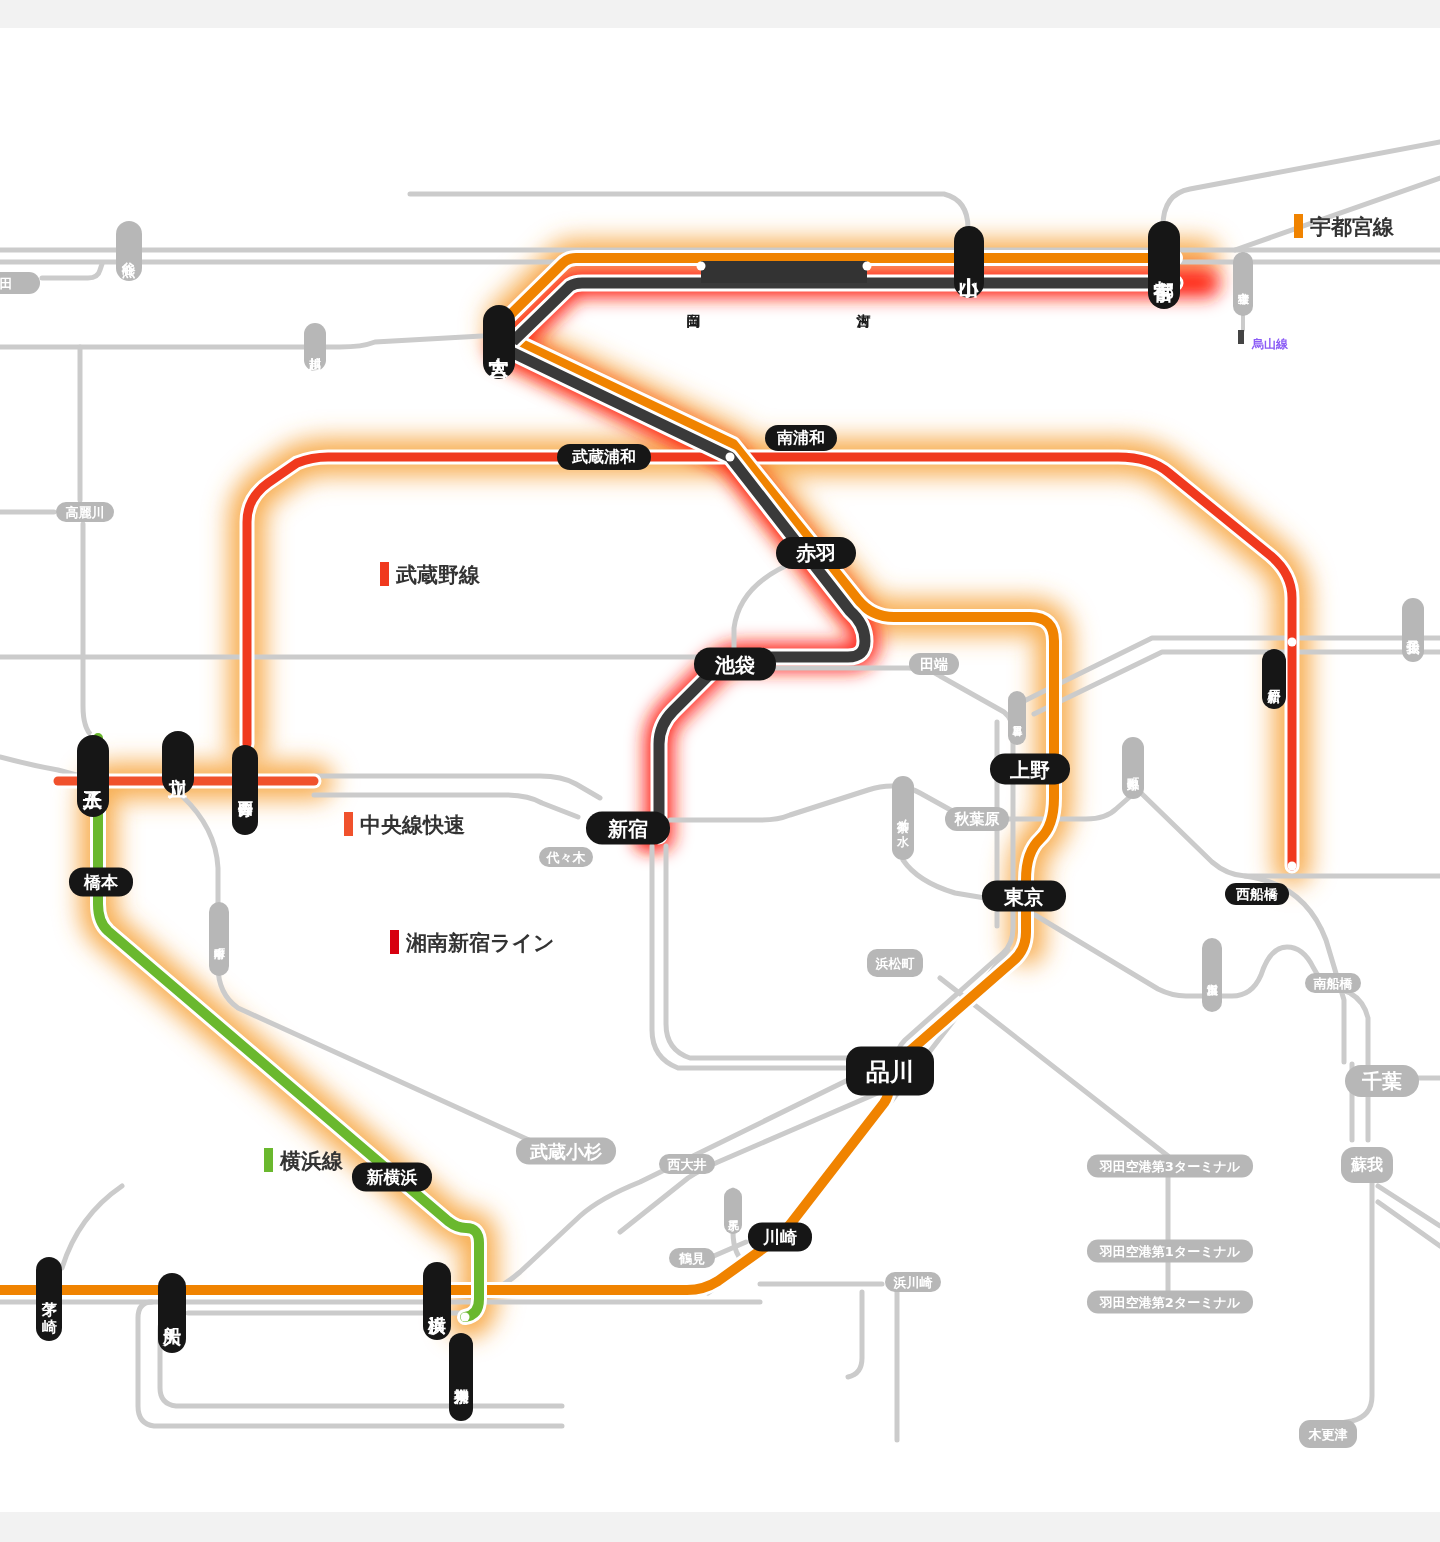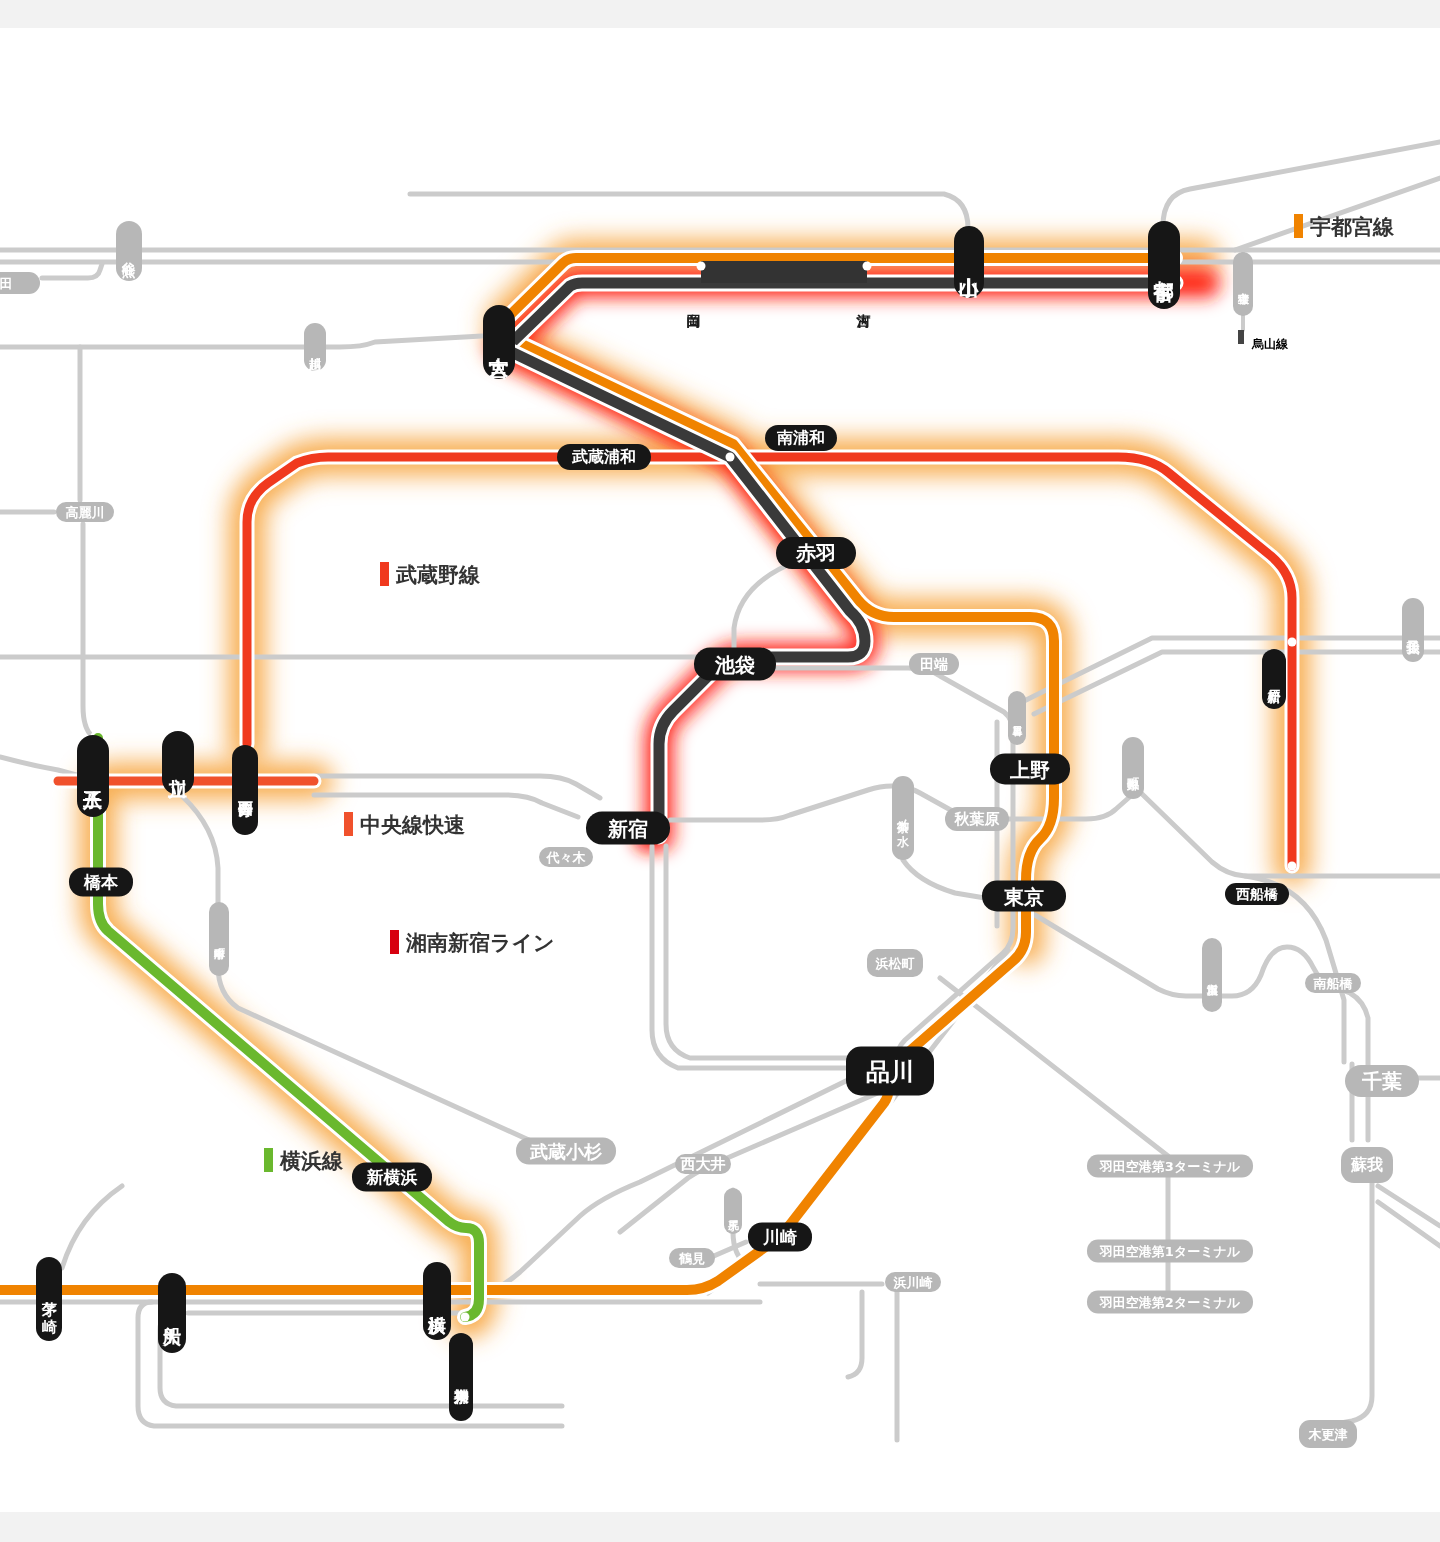--- a/index.html
+++ b/index.html
@@ -11,21 +11,21 @@
       color:#fff;font-weight:bold;white-space:nowrap;z-index:5;line-height:1;}
   .b{background:#161616;}
   .g{background:#b7b7b7;}
   .v{writing-mode:vertical-rl;text-orientation:upright;}
   .tx{position:absolute;transform:translate(-50%,-50%);writing-mode:vertical-rl;text-orientation:upright;
       color:#1d1d1d;font-weight:bold;z-index:5;line-height:1;
       text-shadow:0 0 3px #fff,0 0 3px #fff,0 0 4px #fff;}
   .legend{position:absolute;display:flex;align-items:flex-end;gap:7px;font-weight:bold;color:#333;
           font-size:21px;z-index:6;line-height:1;}
   .legend .bar{width:9px;height:24px;}
-  .linelabel{position:absolute;color:#000000;font-weight:bold;font-size:12px;z-index:6;line-height:1;text-align:center;}
+  .linelabel{position:absolute;color:#8b5cf6;font-weight:bold;font-size:12px;z-index:6;line-height:1;text-align:center;}
 </style>
 </head>
 <body>
 
 <div id="stage">
 
 <svg id="rails" width="1440" height="1542" viewBox="0 0 1440 1542">
   <defs>
     <filter id="blurO" x="-40%" y="-40%" width="180%" height="180%">
           <feGaussianBlur stdDeviation="11"></feGaussianBlur>
@@ -181,21 +181,21 @@
   <div class="st g v" style="left:1243px;top:284px;width:20px;height:64px;font-size:11px;border-radius:10px">宝積寺</div>
   <div class="st g" style="left:934px;top:664px;width:50px;height:22px;font-size:14px;border-radius:11px">田端</div>
   <div class="st g v" style="left:1017px;top:718px;width:18px;height:54px;font-size:10px;border-radius:9px">日暮里</div>
   <div class="st g v" style="left:903px;top:818px;width:22px;height:84px;font-size:12px;border-radius:11px">御茶ノ水</div>
   <div class="st g" style="left:977px;top:819px;width:64px;height:24px;font-size:15px;border-radius:12px">秋葉原</div>
   <div class="st g v" style="left:1133px;top:768px;width:22px;height:62px;font-size:12px;border-radius:11px">錦糸町</div>
   <div class="st g v" style="left:1413px;top:630px;width:22px;height:64px;font-size:13px;border-radius:11px">我孫子</div>
   <div class="st g" style="left:566px;top:857px;width:54px;height:20px;font-size:13px;border-radius:10px">代々木</div>
   <div class="st g" style="left:895px;top:963px;width:56px;height:28px;font-size:13px;border-radius:10px">浜松町</div>
   <div class="st g" style="left:566px;top:1151px;width:100px;height:27px;font-size:18px;border-radius:13px">武蔵小杉</div>
-  <div class="st g" style="left:703px;top:1164px;width:56px;height:20px;font-size:15px;border-radius:10px">西大井</div>
+  <div class="st g" style="left:687px;top:1164px;width:56px;height:20px;font-size:13px;border-radius:10px">西大井</div>
   <div class="st g" style="left:692px;top:1258px;width:46px;height:20px;font-size:13px;border-radius:10px">鶴見</div>
   <div class="st g v" style="left:733px;top:1211px;width:18px;height:46px;font-size:11px;border-radius:9px">尻手</div>
   <div class="st g" style="left:913px;top:1282px;width:56px;height:20px;font-size:13px;border-radius:10px">浜川崎</div>
   <div class="st g v" style="left:219px;top:939px;width:20px;height:74px;font-size:11px;border-radius:10px">府中本町</div>
   <div class="st g v" style="left:1212px;top:975px;width:20px;height:74px;font-size:11px;border-radius:10px">市川塩浜</div>
   <div class="st g" style="left:1333px;top:983px;width:56px;height:20px;font-size:13px;border-radius:10px">南船橋</div>
   <div class="st g" style="left:1382px;top:1081px;width:74px;height:32px;font-size:20px;border-radius:16px">千葉</div>
   <div class="st g" style="left:1367px;top:1165px;width:52px;height:36px;font-size:16px;border-radius:13px">蘇我</div>
   <div class="st g" style="left:1328px;top:1434px;width:58px;height:28px;font-size:13px;border-radius:11px">木更津</div>
   <div class="st g" style="left:1170px;top:1166px;width:166px;height:23px;font-size:13px;border-radius:11px">羽田空港第3ターミナル</div>

